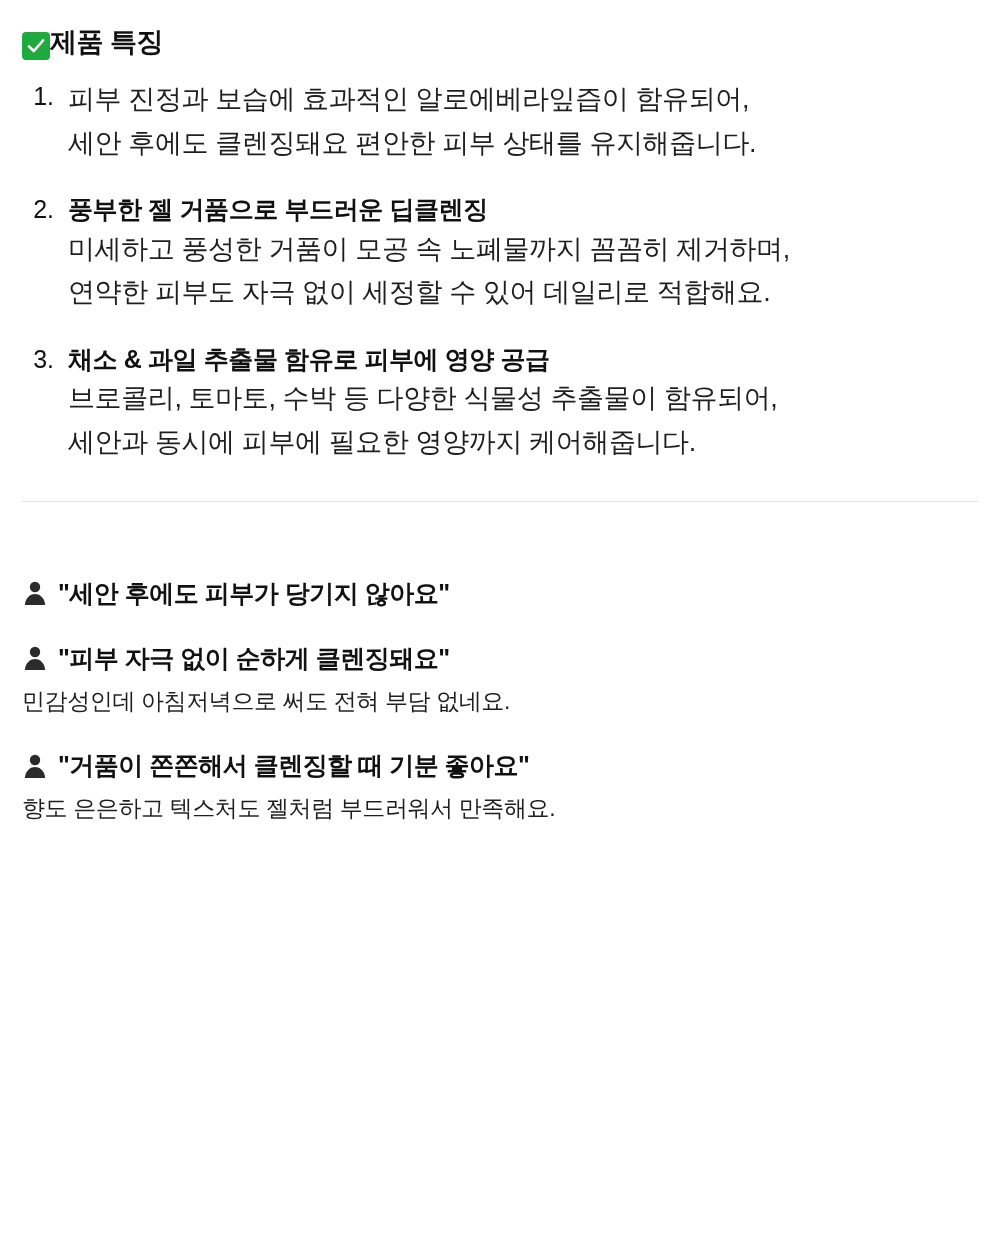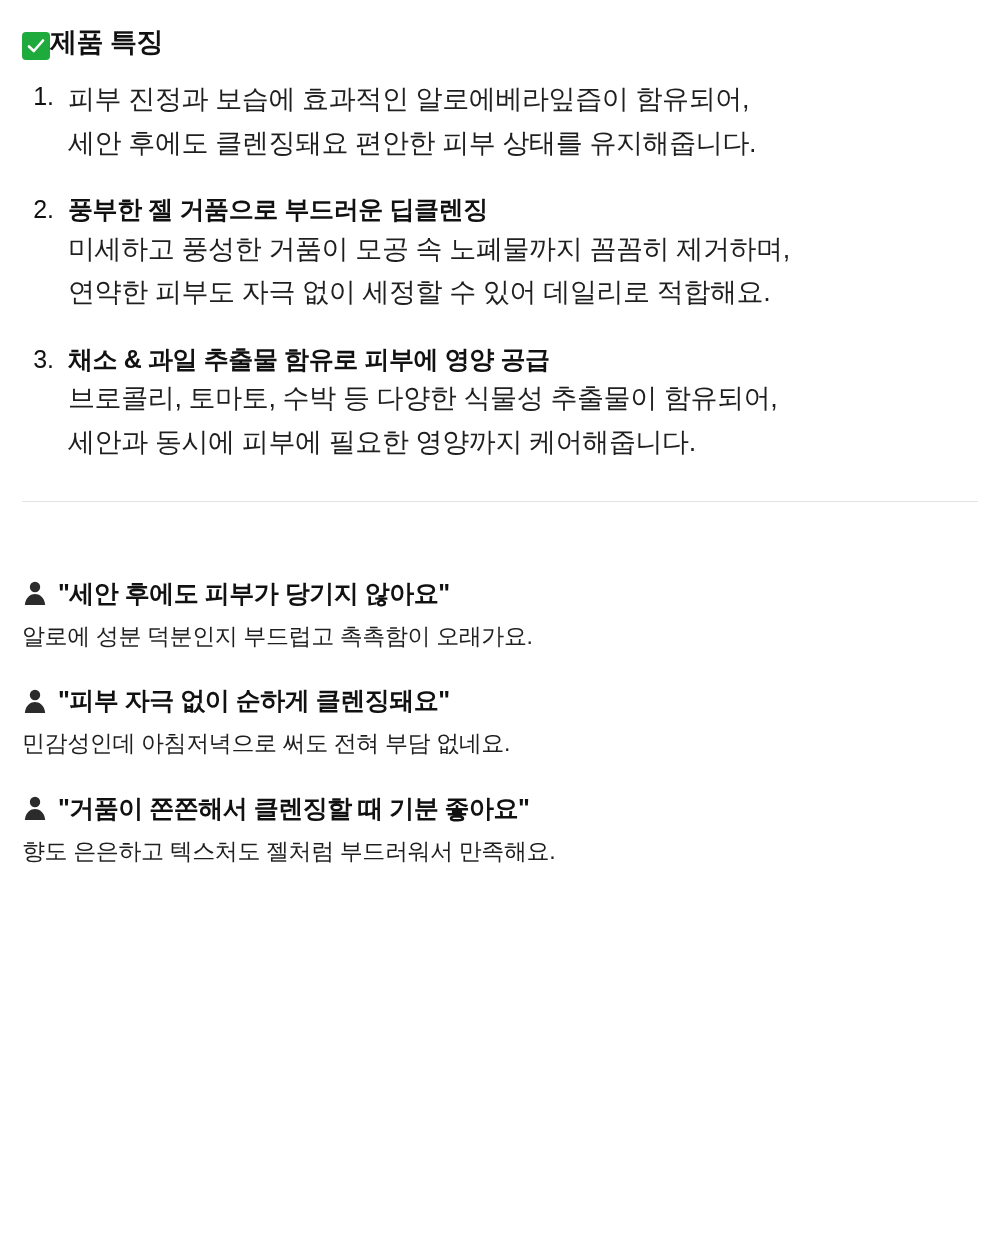--- a/index.html
+++ b/index.html
@@ -195,21 +195,20 @@
     <li class="review-item">
       <div class="review-head">
         <span class="person-icon">
           <svg width="24" height="26" viewBox="0 0 24 26" aria-hidden="true">
             <circle cx="12" cy="7" r="5.2" fill="#2b2b2b"></circle>
             <path d="M1.8 25 C2.6 16.8 8 14 12 14 C16 14 21.4 16.8 22.2 25 Z" fill="#2b2b2b"></path>
           </svg>
         </span>
         <span class="review-quote">"세안 후에도 피부가 당기지 않아요"</span>
       </div>
-      <div class="review-body">알로에 성분 덕분인지 부드럽고 촉촉함이 오래가요.</div>
     </li>
 
     <li class="review-item">
       <div class="review-head">
         <span class="person-icon">
           <svg width="24" height="26" viewBox="0 0 24 26" aria-hidden="true">
             <circle cx="12" cy="7" r="5.2" fill="#2b2b2b"></circle>
             <path d="M1.8 25 C2.6 16.8 8 14 12 14 C16 14 21.4 16.8 22.2 25 Z" fill="#2b2b2b"></path>
           </svg>
         </span>

